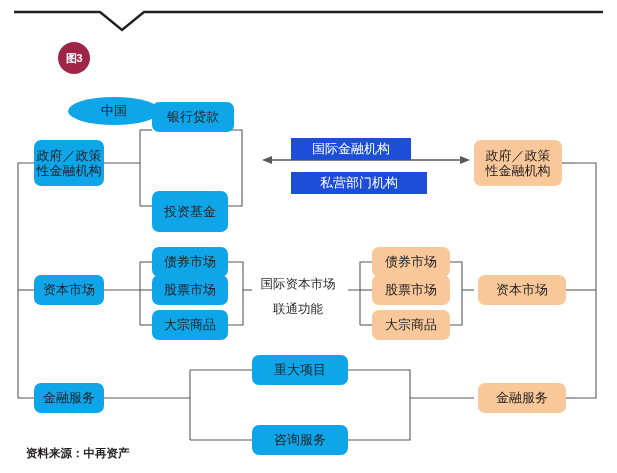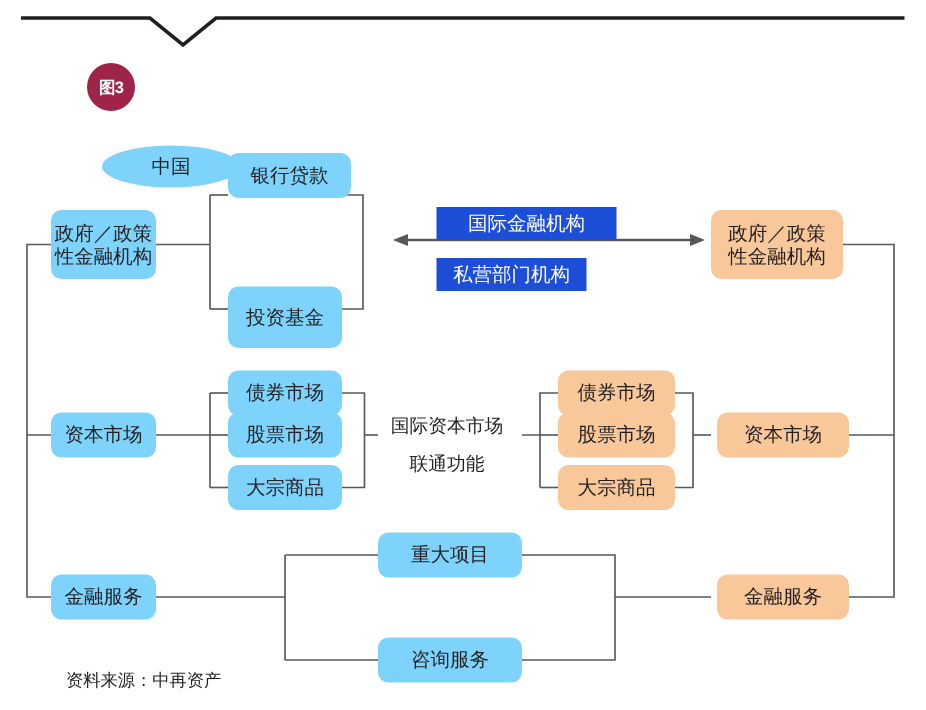--- a/index.html
+++ b/index.html
@@ -25,33 +25,33 @@
   
   .lines{position:absolute;left:0;top:0;width:617px;height:473px;pointer-events:none;}
 
   .node{
     position:absolute;box-sizing:border-box;
     display:flex;align-items:center;justify-content:center;
     text-align:center;border-radius:7px;
     font-size:13px;line-height:1.18;white-space:pre-line;
     color:#231f20;
   }
-  .blue{background:#7dd3fc;}
+  .blue{background:#0ea5e9;}
   .orange{background:#f8c89b;}
   .green{background:#1d4ed8;border-radius:0;}
   .ellipse{border-radius:50%;font-size:13px;}
 
   .plain{
     position:absolute;display:flex;align-items:center;justify-content:center;
     text-align:center;font-size:12.5px;line-height:1.25;white-space:pre-line;
     color:#231f20;background:transparent;
   }
 
   .source{
-    position:absolute;left:44px;top:446px;font-size:11.5px;color:#231f20;white-space:nowrap;
+    position:absolute;left:26px;top:446px;font-size:11.5px;color:#231f20;white-space:nowrap;font-weight:bold;
   }
 </style>
 </head>
 <body>
 
 <div id="stage">
 
   <svg class="rule-svg" viewBox="0 0 617 34">
     <path d="M14 12 H100 L122 30 L144 12 H603" fill="none" stroke="#231f20" stroke-width="2.4"></path>
   </svg>
@@ -123,21 +123,21 @@
   <div class="node blue" style="left:152px;top:247px;width:76px;height:30px;">债券市场</div>
 
   <div class="node blue" style="left:152px;top:275px;width:76px;height:30px;">股票市场</div>
 
   <div class="node blue" style="left:152px;top:310px;width:76px;height:30px;">大宗商品</div>
 
   <div class="node blue" style="left:34px;top:383px;width:70px;height:30px;">金融服务</div>
 
   <div class="node green" style="left:291px;top:138px;width:120px;height:22px;color:#ffffff;">国际金融机构</div>
 
-  <div class="node green" style="left:291px;top:172px;width:100px;height:22px;color:#ffffff;">私营部门机构</div>
+  <div class="node green" style="left:291px;top:172px;width:136px;height:22px;color:#ffffff;">私营部门机构</div>
 
   <div class="plain" style="left:248px;top:275px;width:100px;height:20px;">国际资本市场</div>
 
   <div class="plain" style="left:248px;top:300px;width:100px;height:20px;">联通功能</div>
 
   <div class="node blue" style="left:252px;top:355px;width:96px;height:30px;">重大项目</div>
 
 
   <div class="node blue" style="left:252px;top:425px;width:96px;height:30px;">咨询服务</div>
 

